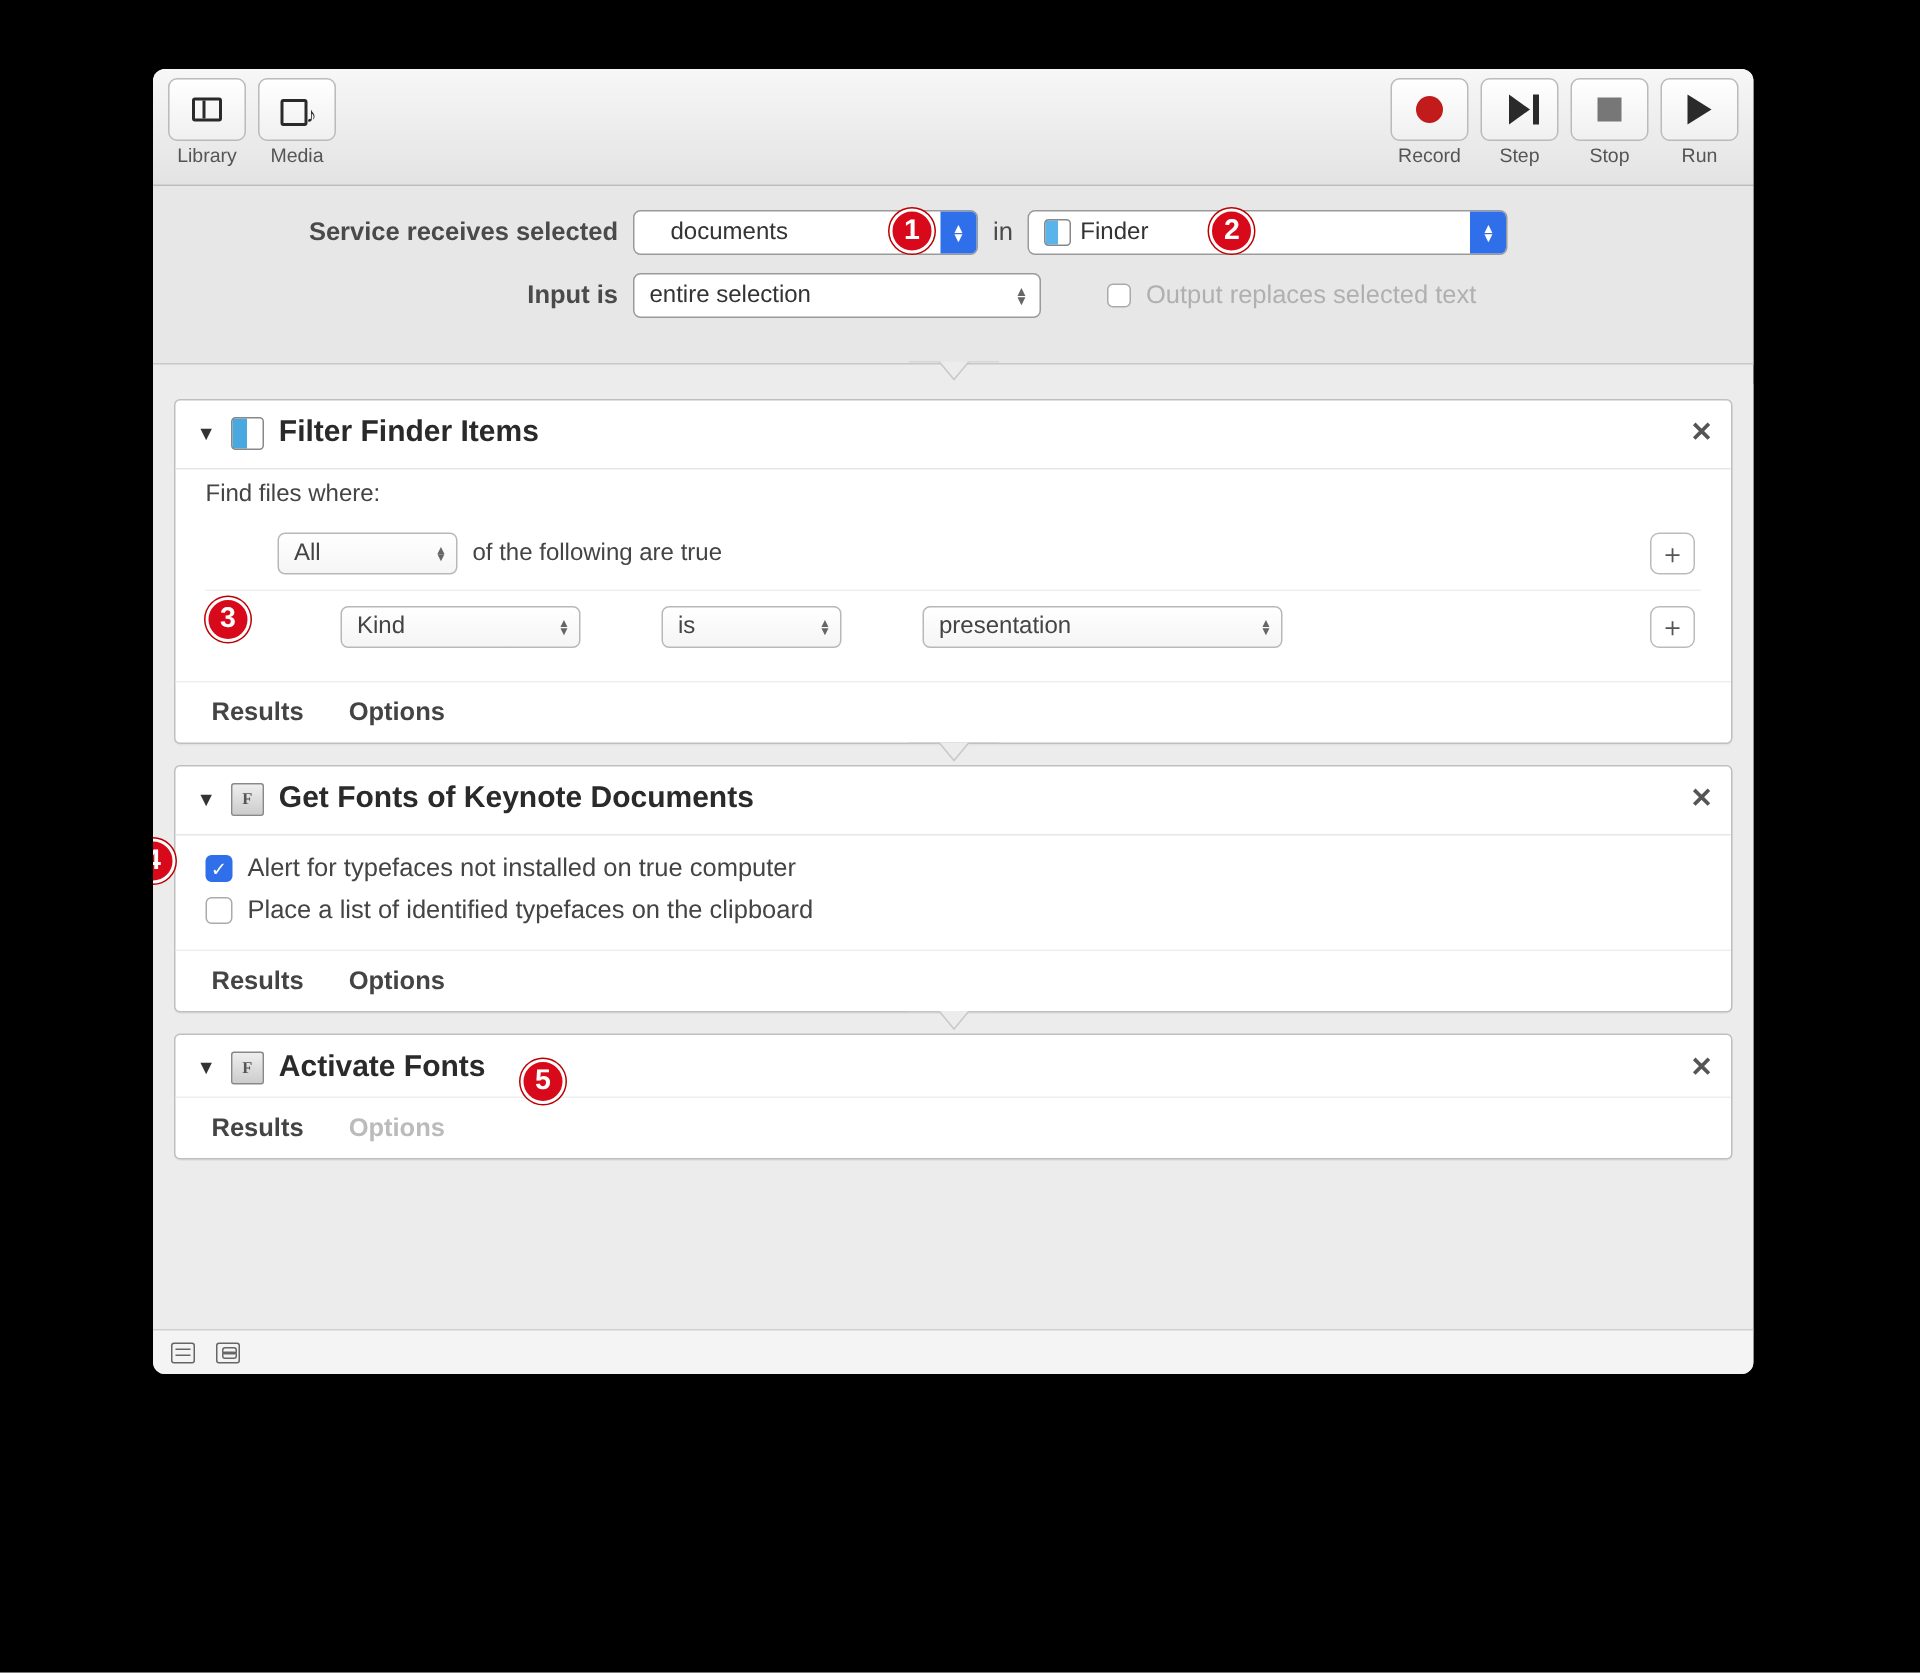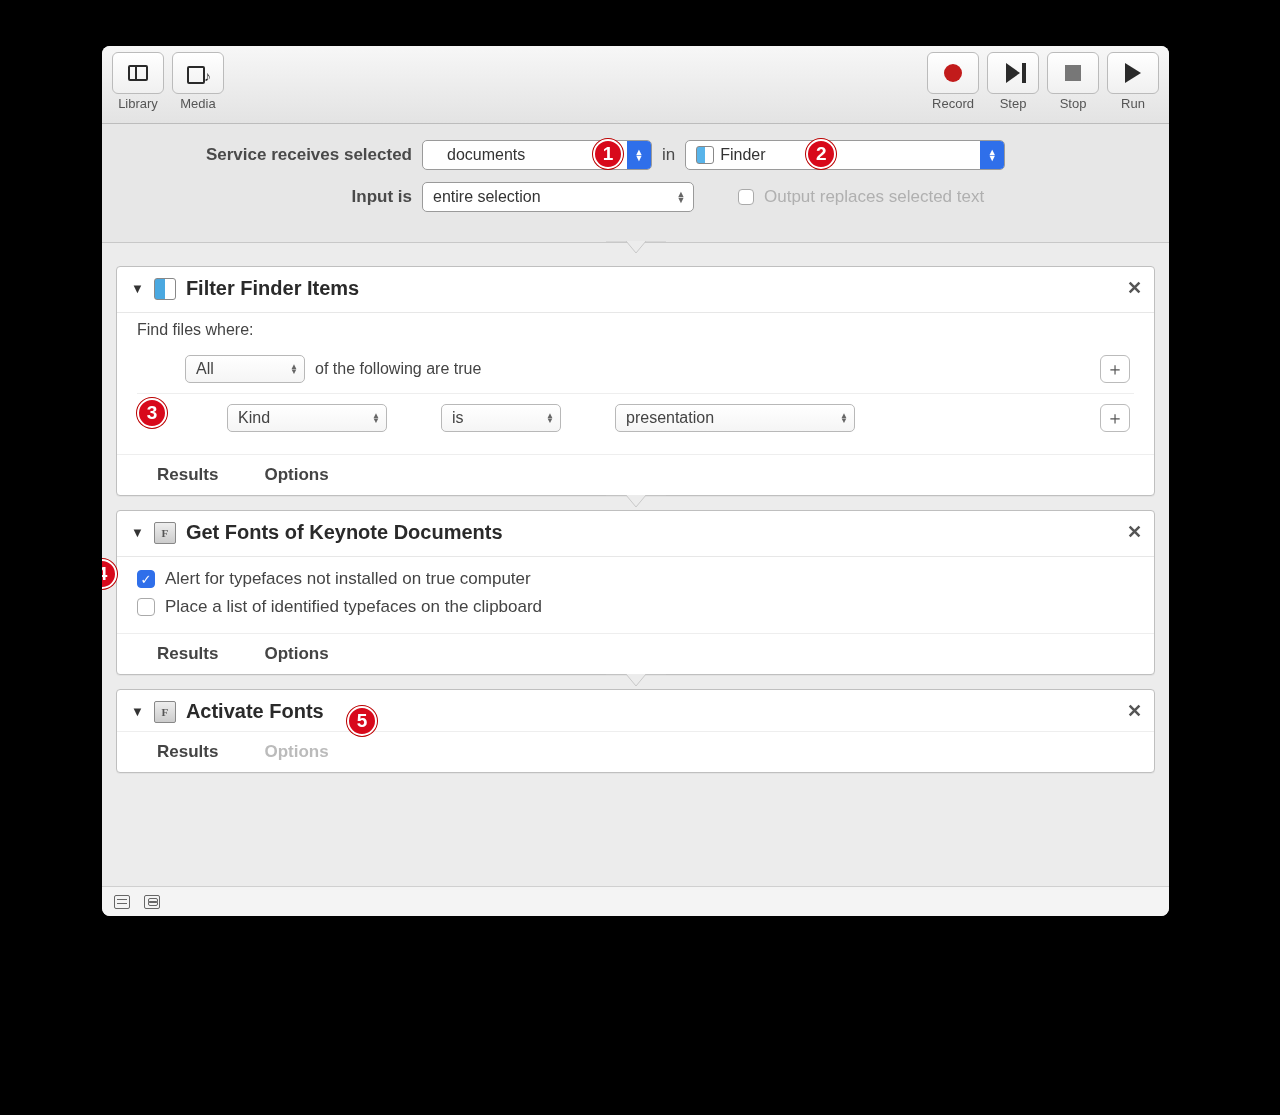--- a/index.html
+++ b/index.html
@@ -142,21 +142,21 @@
     border:1px solid #b8b8b8;border-radius:5px;height:28px;
     background:linear-gradient(#fff,#f5f5f5);padding:0 6px 0 10px;font-size:16px;margin-left:44px;
   }
   .light-select .arr{display:flex;flex-direction:column;line-height:5px;font-size:8px;color:#666;margin-left:10px;}
   .plus-btn{
     width:30px;height:28px;border:1px solid #bbb;border-radius:6px;
     background:#fff;display:flex;align-items:center;justify-content:center;
     font-size:18px;color:#555;margin-left:auto;
   }
   .action-footer{
-    display:flex;gap:46px;padding:10px 40px;border-top:1px solid #eee;
+    display:flex;gap:30px;padding:10px 24px;border-top:1px solid #eee;
     font-size:17px;font-weight:600;color:#444;
   }
   .action-footer .disabled{color:#bbb;}
   .chk-row{display:flex;align-items:center;gap:10px;padding:4px 0;font-size:17px;}
   .chk{width:18px;height:18px;border:1px solid #aaa;border-radius:4px;background:#fff;display:flex;align-items:center;justify-content:center;}
   .chk.checked{background:#2f6fea;border-color:#2f6fea;color:#fff;font-size:13px;}
 
   
   .annot{
     position:absolute;width:30px;height:30px;border-radius:50%;

